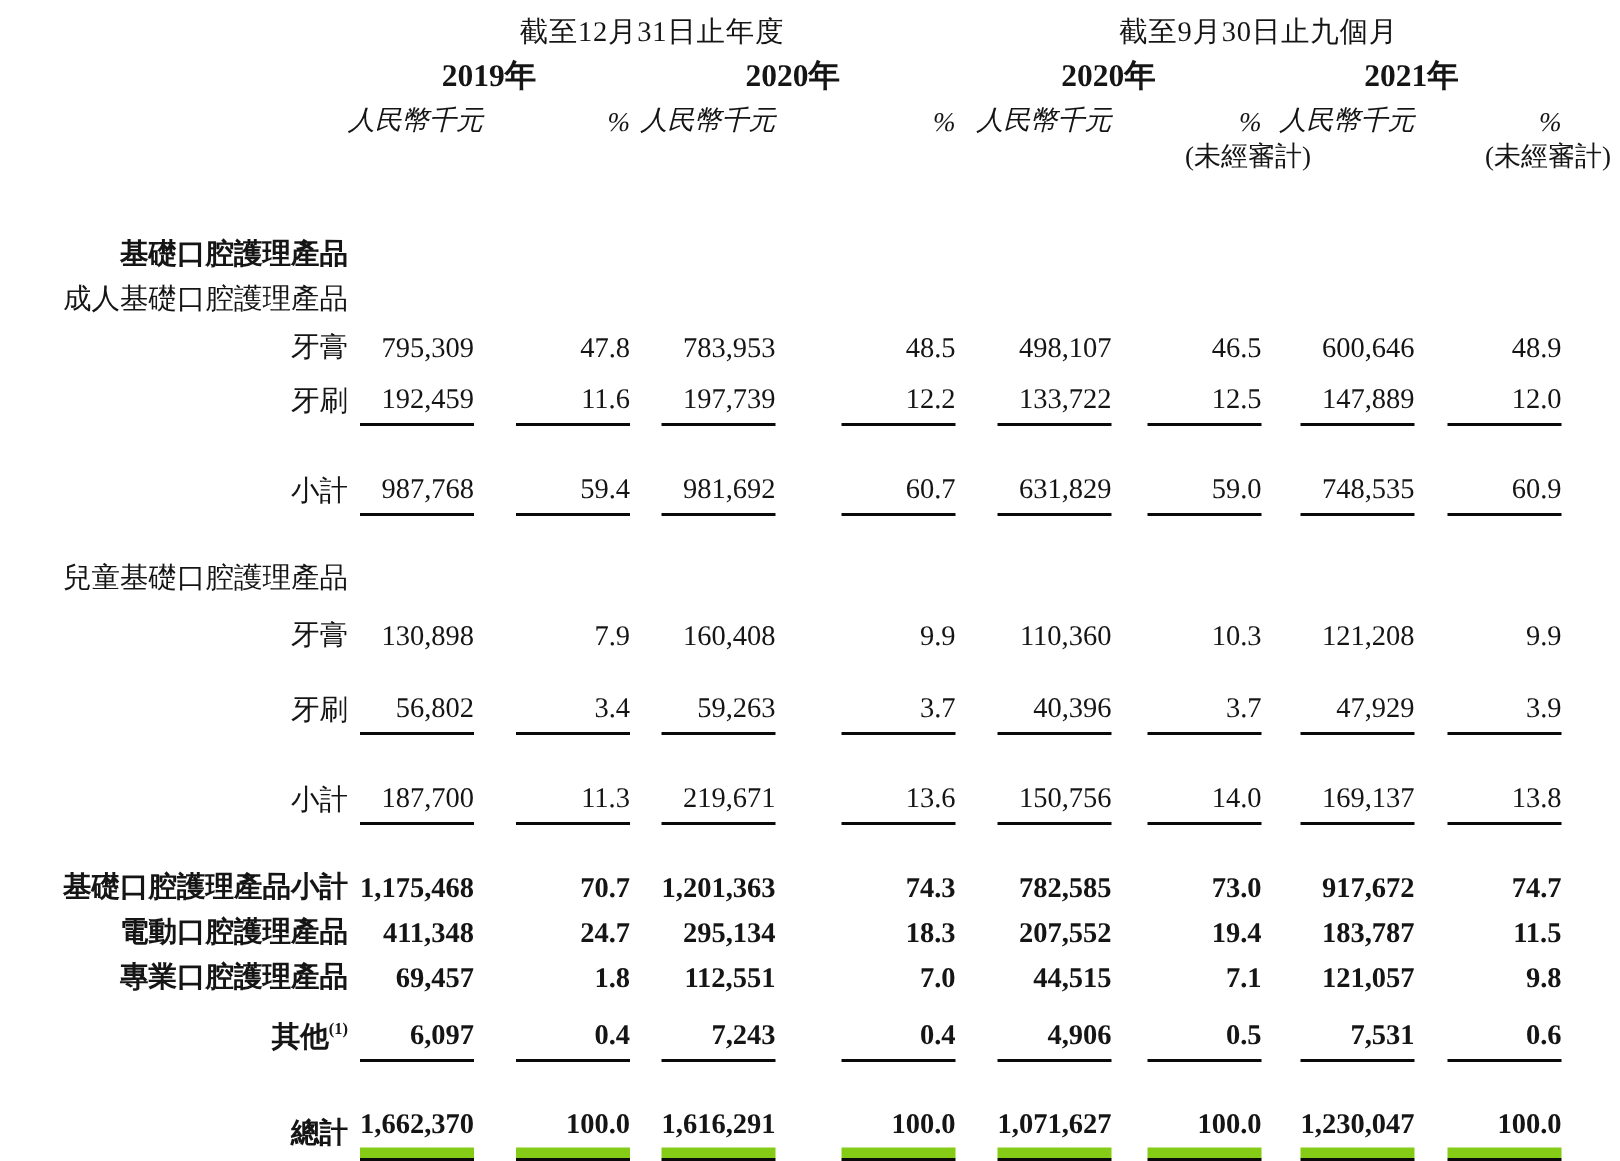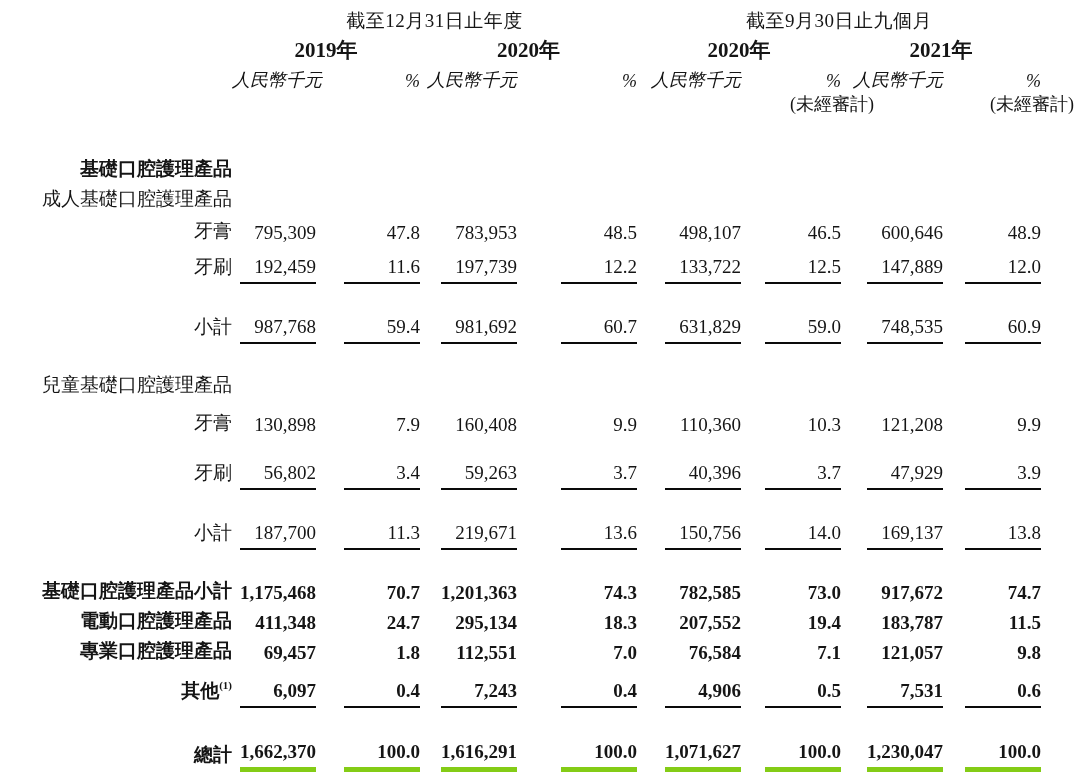--- a/index.html
+++ b/index.html
@@ -15,21 +15,21 @@
   .unit,.pct{font-style:italic;font-size:18px;text-align:right;white-space:nowrap;}
   .unaud{font-size:18px;text-align:right;white-space:nowrap;}
   .unaud span{position:relative;left:33px;display:inline-block;padding-bottom:2px;}
   .lbl{font-size:19px;white-space:nowrap;text-align:right;}
   .lbl span{display:inline-block;padding-bottom:4px;}
   .ind0{padding-left:10px}.ind1{padding-left:29px}.ind2{padding-left:28px}
   .num{text-align:right;font-size:19px;white-space:nowrap;}
   .num span{display:inline-block;min-width:76px;padding-bottom:4px;}
   .b{font-weight:bold;}
   .rule{border-bottom:2px solid #0a0a0a;}
-  .rule2{border-bottom:5px solid #84cc16;position:relative;}
+  .rule2{border-bottom:7px solid #84cc16;position:relative;}
   .rule2::after{content:"";position:absolute;left:0;right:0;bottom:-9px;height:2px;background:#0a0a0a;}
   sup{font-size:11px;line-height:0;position:relative;top:-1px;font-weight:bold;}
 </style>
 </head>
 <body>
 
 <table>
   <colgroup>
     <col style="width:232px">
     <col style="width:84px">
@@ -224,21 +224,21 @@
         <td class="num b"><span>183,787</span></td>
         <td class="num b"><span>11.5</span></td>
         <td></td>
       </tr>
       <tr style="height: 30px;">
         <td class="lbl ind0 b"><span>專業口腔護理產品</span></td>
         <td class="num b"><span>69,457</span></td>
         <td class="num b"><span>1.8</span></td>
         <td class="num b"><span>112,551</span></td>
         <td class="num b"><span>7.0</span></td>
-        <td class="num b"><span>76,584</span></td>
+        <td class="num b"><span>44,515</span></td>
         <td class="num b"><span>7.1</span></td>
         <td class="num b"><span>121,057</span></td>
         <td class="num b"><span>9.8</span></td>
         <td></td>
       </tr>
       <tr style="height: 40px;">
         <td class="lbl ind0 b"><span>其他</span><sup>(1)</sup></td>
         <td class="num b"><span class="rule">6,097</span></td>
         <td class="num b"><span class="rule">0.4</span></td>
         <td class="num b"><span class="rule">7,243</span></td>

